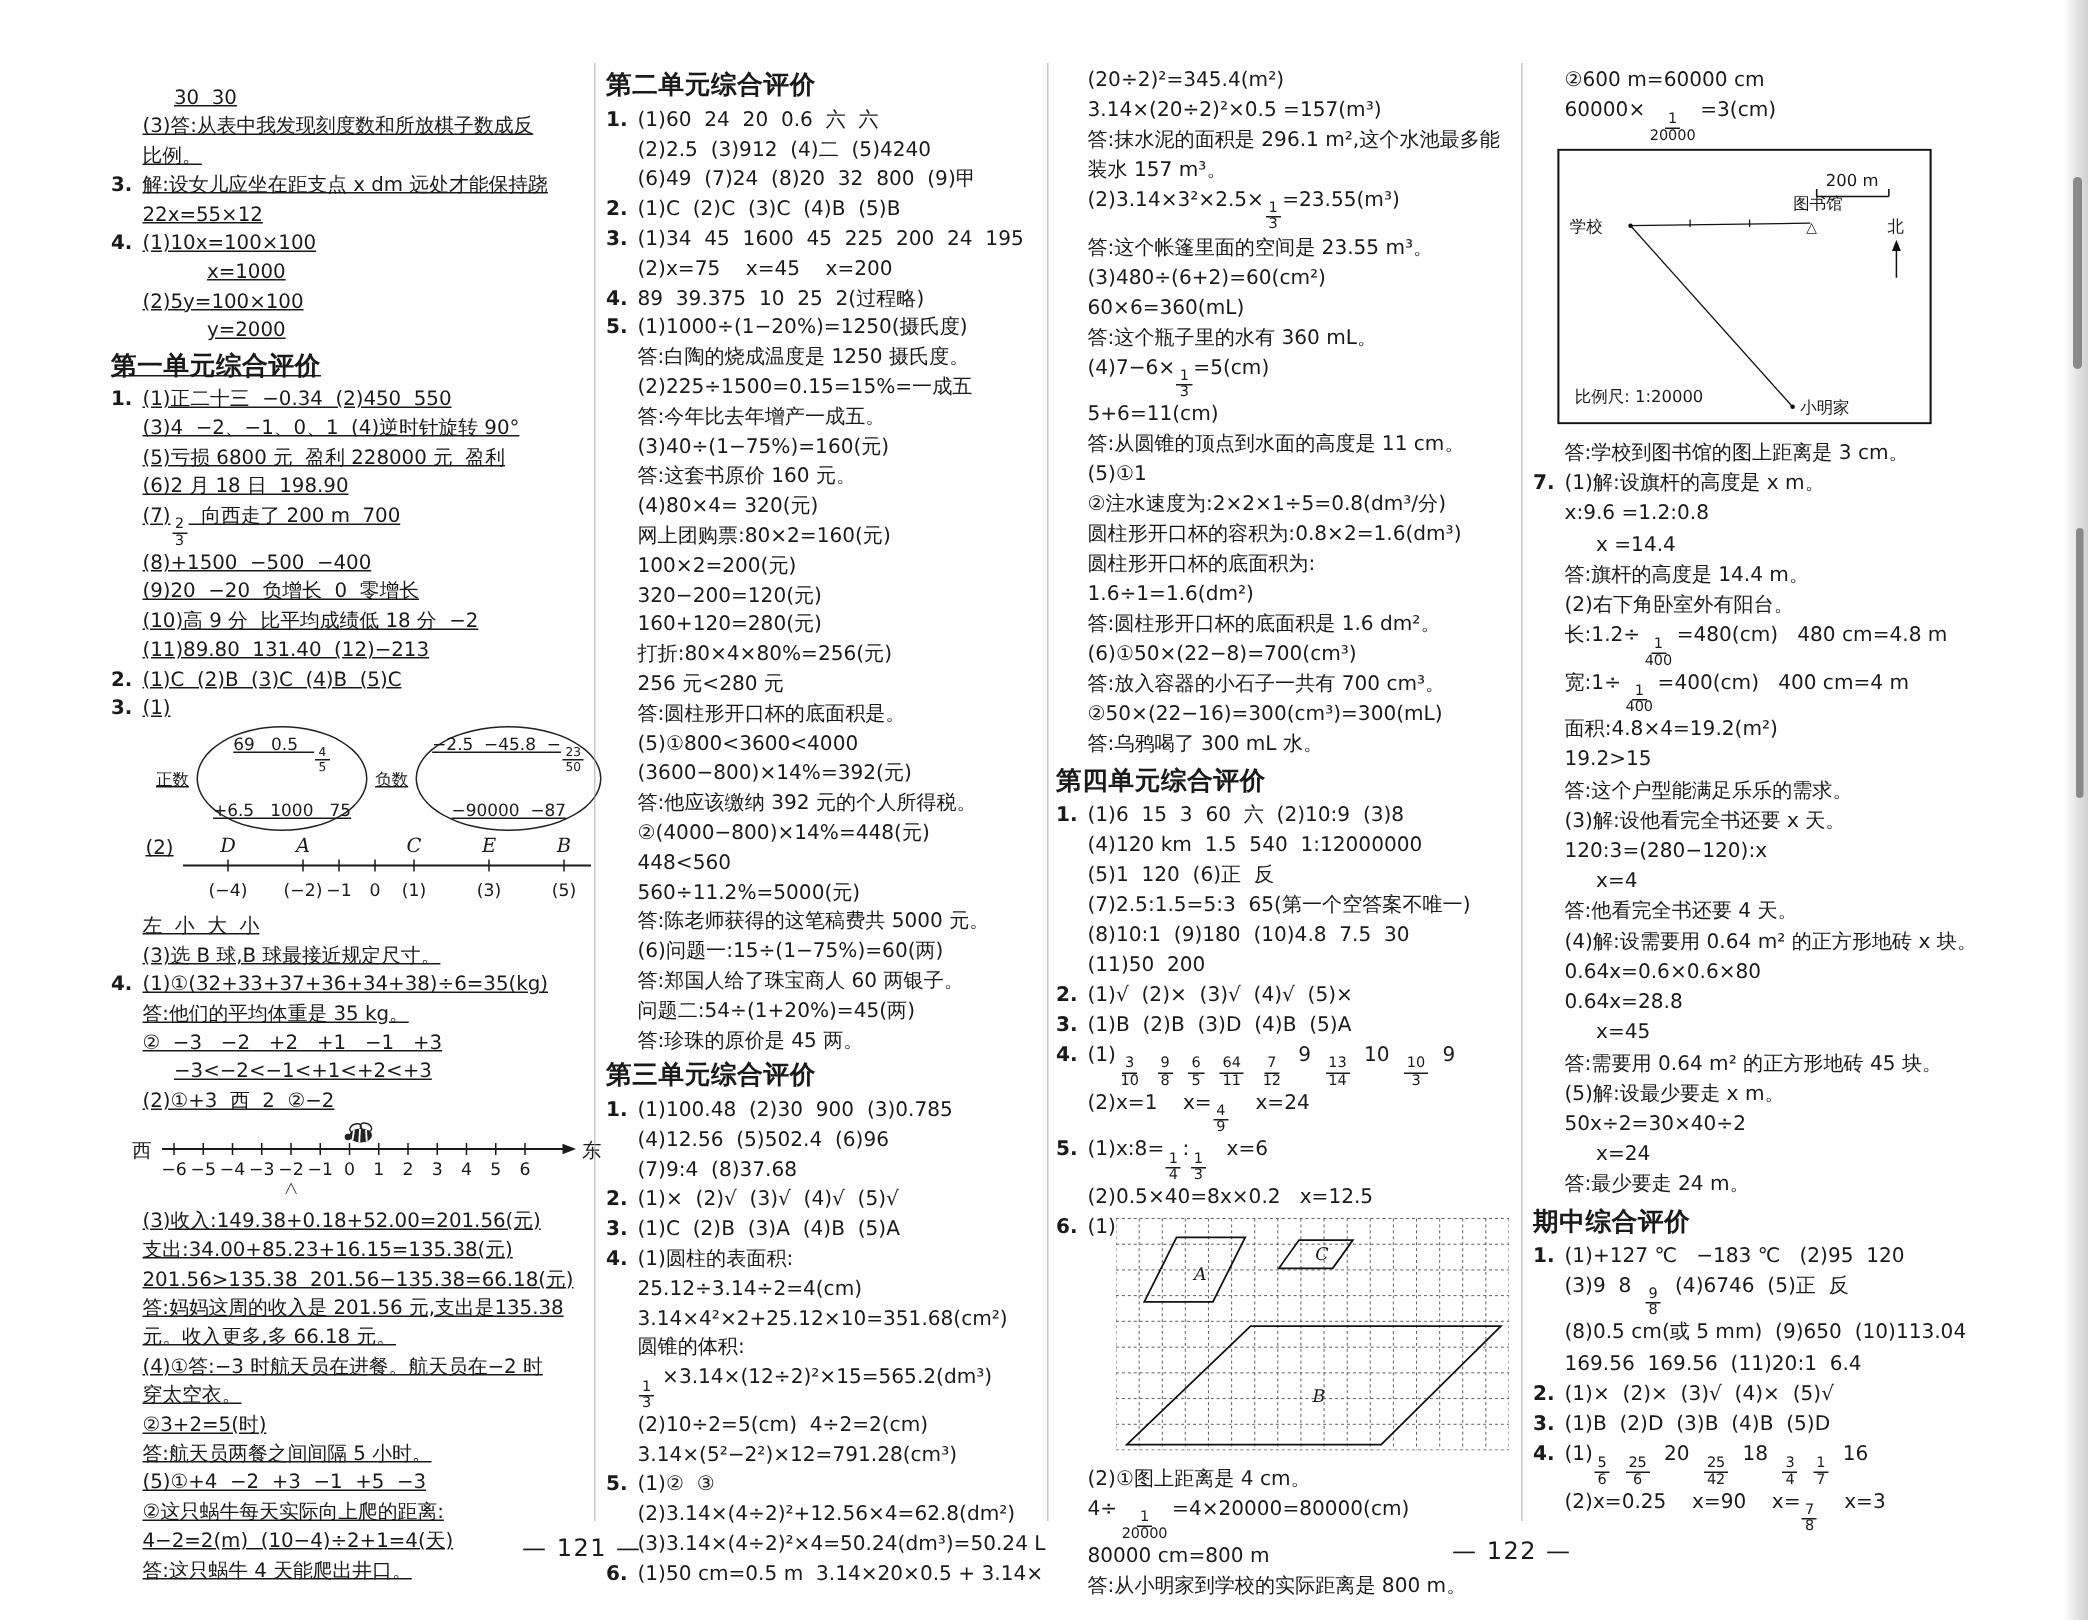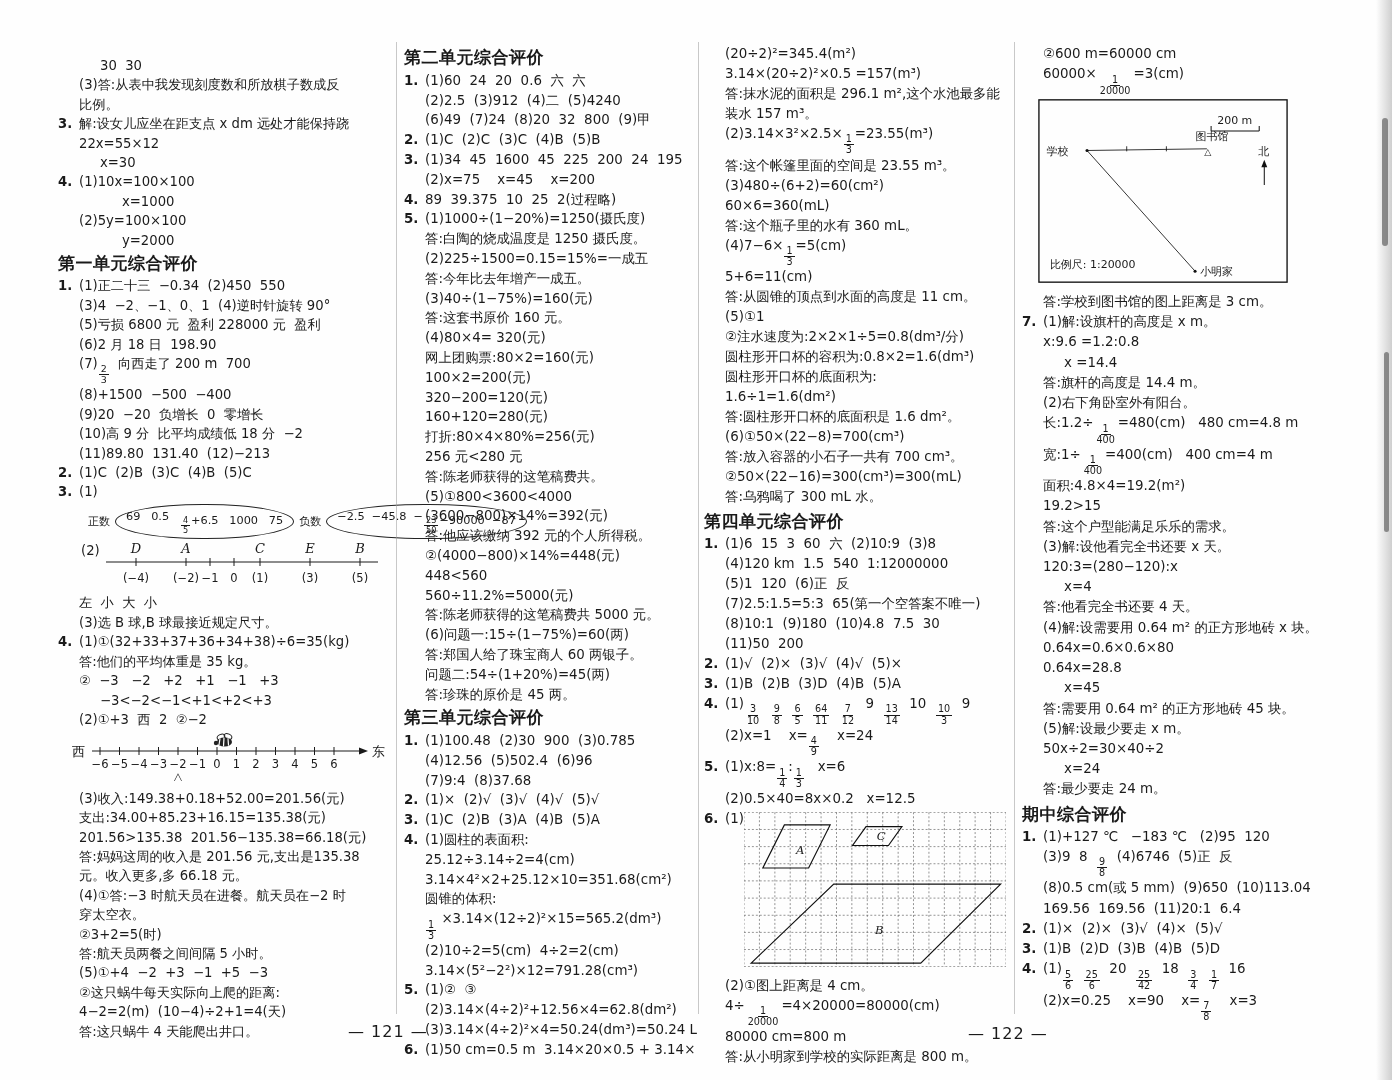--- a/index.html
+++ b/index.html
@@ -1,37 +1,37 @@
 <!DOCTYPE html>
 <html><head>
 <meta charset="utf-8">
 <style>
   html,body{margin:0;padding:0;background:#e9e9e9;}
   .page{position:relative;width:1392px;height:1080px;background:#fefefe;overflow:hidden;
         font-family:"DejaVu Sans","Liberation Sans",sans-serif;color:#1a1a1a;}
   .col{position:absolute;top:44px;}
-  #col1{left:58px;width:334px;top:56px;font-size:13.2px;line-height:19.4px;}
+  #col1{left:74px;width:334px;top:56px;font-size:13.2px;line-height:19.4px;text-decoration:underline;}
   #col2{left:404px;width:296px;font-size:13.4px;line-height:19.8px;}
   #col3{left:704px;width:308px;font-size:13.4px;line-height:20px;}
   #col4{left:1022px;width:318px;font-size:13.4px;line-height:20.2px;}
   .line{position:relative;white-space:pre-wrap;}
   .qnum{position:absolute;left:0;top:0;font-weight:700;}
   .i0,.i1{padding-left:21px;}
   .i2{padding-left:42px;}
   .i3{padding-left:64px;}
   .heading{font-weight:700;font-size:17px;padding:4px 0 3px;letter-spacing:.5px;}
   .frac{display:inline-flex;flex-direction:column;align-items:center;vertical-align:-0.45em;
         line-height:1.05;font-size:.72em;margin:0 1px;}
   .fn{border-bottom:1px solid currentColor;padding:0 2px;}
   .fd{padding:0 2px;}
   .dg{margin:2px 0;}
   .dg-ovals{display:flex;align-items:center;gap:5px;margin-left:30px;}
   .set-label{font-size:11px;flex:none;}
   .oval{border:1.4px solid #222;border-radius:50%;padding:4px 10px;display:inline-flex;
-        flex-direction:row;align-items:center;font-size:11.3px;line-height:1.45;white-space:pre;}
+        flex-direction:column;align-items:center;font-size:11.3px;line-height:1.45;white-space:pre;gap:18px;}
   .dg-numline1{margin-left:2px;display:flex;align-items:flex-start;}
   .dg-numline1 .pfx{padding-left:21px;flex:none;}
   .dg-numline2{margin-left:14px;}
   .dg-grid{margin:-17px 0 3px 40px;}
   .dg-map{margin:3px 0 3px 16px;}
   svg text{fill:#1a1a1a;}
   .svgtick{stroke:#1a1a1a;stroke-width:1;}
   .axis{stroke:#1a1a1a;stroke-width:1.2;fill:none;}
   .shape{stroke:#111;stroke-width:1.3;fill:none;}
   .gridline{stroke:#555;stroke-width:.7;stroke-dasharray:2.2,2.2;}
@@ -45,21 +45,20 @@
 </head>
 <body>
 
 <div class="page">
   <div class="col" id="col1">
       <div class="line i2">30  30</div>
       <div class="line i1">(3)答:从表中我发现刻度数和所放棋子数成反</div>
       <div class="line i1">比例。</div>
       <div class="line i0"><span class="qnum">3.</span>解:设女儿应坐在距支点 x dm 远处才能保持跷</div>
       <div class="line i1">22x=55×12</div>
-      <div class="line i2">x=30</div>
       <div class="line i0"><span class="qnum">4.</span>(1)10x=100×100</div>
       <div class="line i3">x=1000</div>
       <div class="line i1">(2)5y=100×100</div>
       <div class="line i3">y=2000</div>
       <div class="heading">第一单元综合评价</div>
       <div class="line i0"><span class="qnum">1.</span>(1)正二十三  −0.34  (2)450  550</div>
       <div class="line i1">(3)4  −2、−1、0、1  (4)逆时针旋转 90°</div>
       <div class="line i1">(5)亏损 6800 元  盈利 228000 元  盈利</div>
       <div class="line i1">(6)2 月 18 日  198.90</div>
       <div class="line i1">(7)<span class="frac"><span class="fn">2</span><span class="fd">3</span></span>  向西走了 200 m  700</div>
@@ -197,21 +196,21 @@
       <div class="line i1">答:今年比去年增产一成五。</div>
       <div class="line i1">(3)40÷(1−75%)=160(元)</div>
       <div class="line i1">答:这套书原价 160 元。</div>
       <div class="line i1">(4)80×4= 320(元)</div>
       <div class="line i1">网上团购票:80×2=160(元)</div>
       <div class="line i1">100×2=200(元)</div>
       <div class="line i1">320−200=120(元)</div>
       <div class="line i1">160+120=280(元)</div>
       <div class="line i1">打折:80×4×80%=256(元)</div>
       <div class="line i1">256 元&lt;280 元</div>
-      <div class="line i1">答:陈老师获得的这笔稿费共。</div>
+      <div class="line i1">答:圆柱形开口杯的底面积是。</div>
       <div class="line i1">(5)①800&lt;3600&lt;4000</div>
       <div class="line i1">(3600−800)×14%=392(元)</div>
       <div class="line i1">答:他应该缴纳 392 元的个人所得税。</div>
       <div class="line i1">②(4000−800)×14%=448(元)</div>
       <div class="line i1">448&lt;560</div>
       <div class="line i1">560÷11.2%=5000(元)</div>
       <div class="line i1">答:陈老师获得的这笔稿费共 5000 元。</div>
       <div class="line i1">(6)问题一:15÷(1−75%)=60(两)</div>
       <div class="line i1">答:郑国人给了珠宝商人 60 两银子。</div>
       <div class="line i1">问题二:54÷(1+20%)=45(两)</div>

